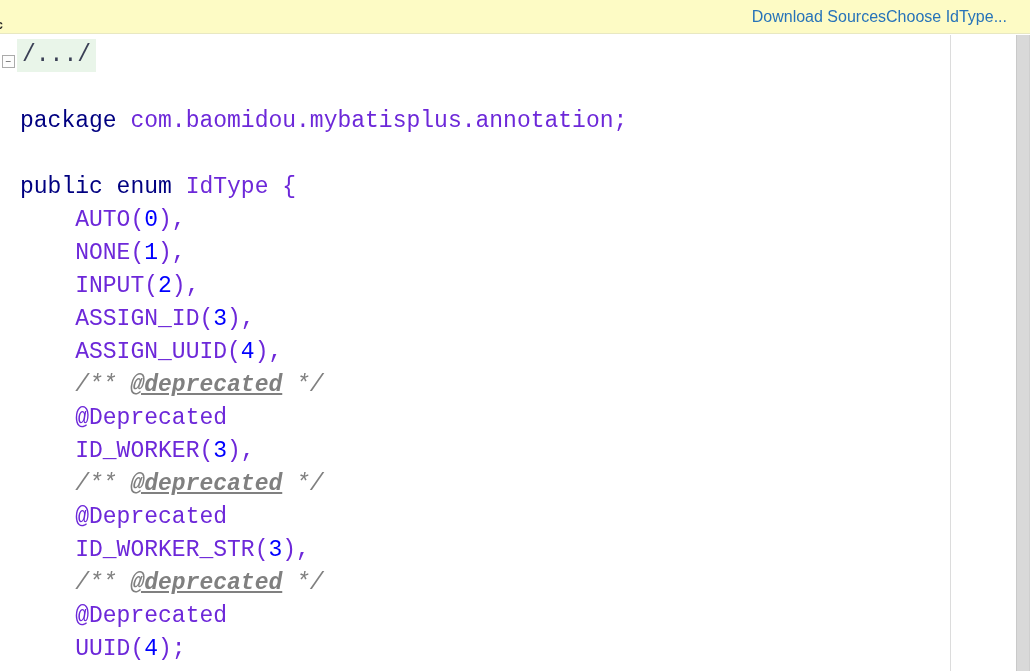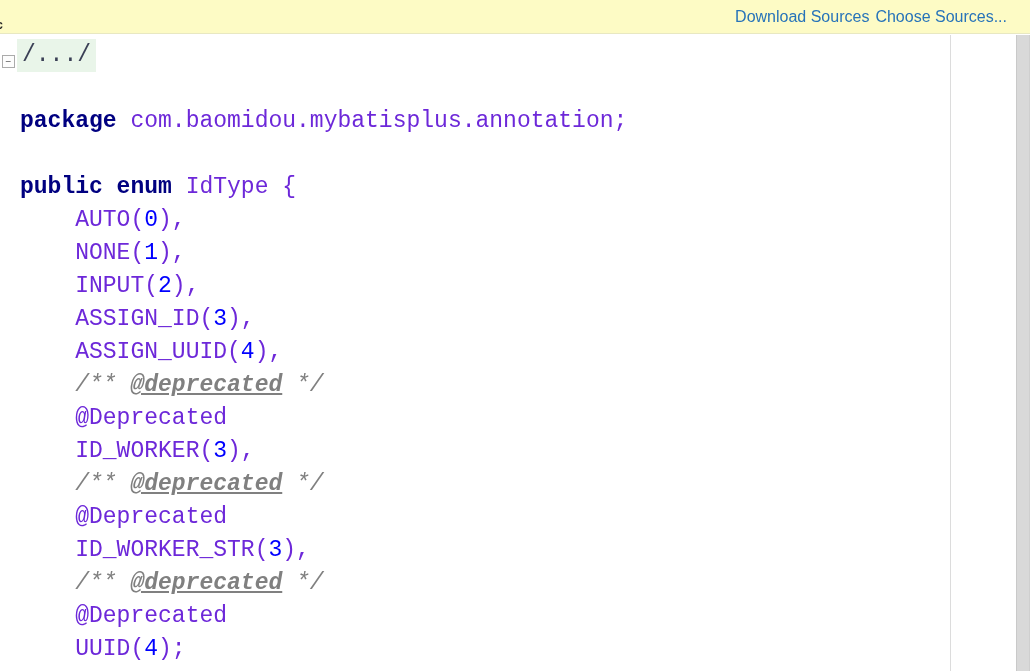--- a/index.html
+++ b/index.html
@@ -6,21 +6,21 @@
   html,body { width:1033px; height:671px; overflow:hidden; background:#ffffff;
               font-family:"Liberation Sans", sans-serif; }
 
   
   .banner {
     position:absolute; left:0; top:0; width:1030px; height:34px;
     background:#FDFBC5; border-bottom:1px solid #E8E8C2;
   }
   .banner-links {
     position:absolute; right:23px; top:0; height:33px;
-    display:flex; align-items:center; gap:6px;
+    display:flex; align-items:center; gap:0;
   }
   .banner-link {
     color:#2773B9; font-size:16px; text-decoration:none; cursor:pointer;
     font-family:"Liberation Sans", sans-serif;
   }
   .clipped-glyph {
     position:absolute; left:-4px; top:21px; width:9px; height:11px;
     overflow:hidden; color:#222222; font:bold 12px/11px "Liberation Mono", monospace;
   }
 
@@ -33,21 +33,21 @@
     border:1px solid #ABABAB; background:#FDFDFD; color:#555555;
     font:10px/11px "Liberation Sans", sans-serif; text-align:center; cursor:pointer;
   }
 
   .code {
     position:absolute; left:20px; top:0; padding-top:4px;
     font-family:"Liberation Mono","DejaVu Sans Mono",monospace;
     font-size:23px; line-height:33px; white-space:pre; color:#000000;
   }
   .line { height:33px; }
-  .tok-kw  { color:#000080; font-weight:bold; }
+  .tok-kw  { color:#000080; font-weight:normal; }
   .tok-pl  { color:#6d28d9; }
   .tok-num { color:#0000FF; }
   .tok-cmt { color:#808080; font-style:italic; }
   .tok-dep { color:#808080; font-style:italic; font-weight:bold; text-decoration:underline; }
   .tok-fold{
     display:inline-block; height:33px; background:#E9F5E9; color:#3A3F55;
     padding:0 5px; margin-left:-3px;
   }
 
   .margin-guide {
@@ -58,21 +58,21 @@
     background:#D9D9D9; border-left:1px solid #C9C9C9; border-right:1px solid #CFCFCF;
   }
 </style>
 </head>
 <body>
 
 <div class="banner">
   <span class="clipped-glyph">c</span>
   <div class="banner-links">
     <a class="banner-link">Download Sources</a>
-    <a class="banner-link">Choose Sources...</a>
+    <a class="banner-link">Choose IdType...</a>
   </div>
 </div>
 
 <div class="editor">
   <div class="gutter">
     <span class="fold-box">−</span>
   </div>
   <div class="code" id="code-area"><div class="line"><span class="tok-fold">/.../</span></div><div class="line"></div><div class="line"><span class="tok-kw">package</span><span class="tok-pl"> com.baomidou.mybatisplus.annotation;</span></div><div class="line"></div><div class="line"><span class="tok-kw">public enum</span><span class="tok-pl"> IdType {</span></div><div class="line"><span class="tok-pl">    AUTO(</span><span class="tok-num">0</span><span class="tok-pl">),</span></div><div class="line"><span class="tok-pl">    NONE(</span><span class="tok-num">1</span><span class="tok-pl">),</span></div><div class="line"><span class="tok-pl">    INPUT(</span><span class="tok-num">2</span><span class="tok-pl">),</span></div><div class="line"><span class="tok-pl">    ASSIGN_ID(</span><span class="tok-num">3</span><span class="tok-pl">),</span></div><div class="line"><span class="tok-pl">    ASSIGN_UUID(</span><span class="tok-num">4</span><span class="tok-pl">),</span></div><div class="line"><span class="tok-cmt">    /** </span><span class="tok-dep">@deprecated</span><span class="tok-cmt"> */</span></div><div class="line"><span class="tok-pl">    @Deprecated</span></div><div class="line"><span class="tok-pl">    ID_WORKER(</span><span class="tok-num">3</span><span class="tok-pl">),</span></div><div class="line"><span class="tok-cmt">    /** </span><span class="tok-dep">@deprecated</span><span class="tok-cmt"> */</span></div><div class="line"><span class="tok-pl">    @Deprecated</span></div><div class="line"><span class="tok-pl">    ID_WORKER_STR(</span><span class="tok-num">3</span><span class="tok-pl">),</span></div><div class="line"><span class="tok-cmt">    /** </span><span class="tok-dep">@deprecated</span><span class="tok-cmt"> */</span></div><div class="line"><span class="tok-pl">    @Deprecated</span></div><div class="line"><span class="tok-pl">    UUID(</span><span class="tok-num">4</span><span class="tok-pl">);</span></div></div>
   <div class="margin-guide"></div>
   <div class="scrollbar"></div>

